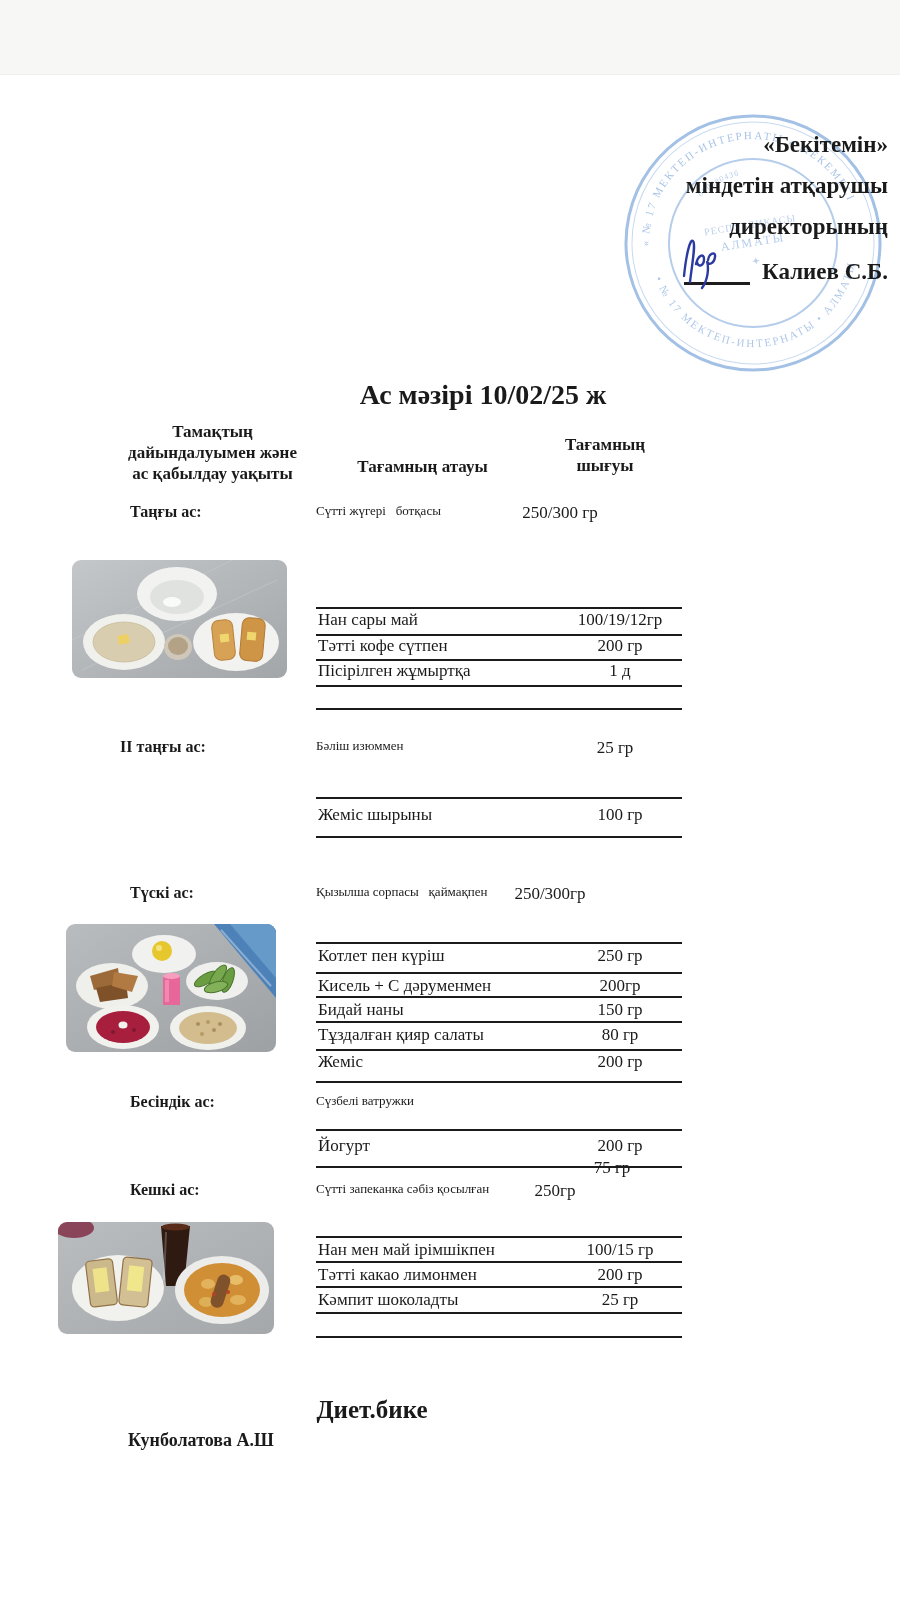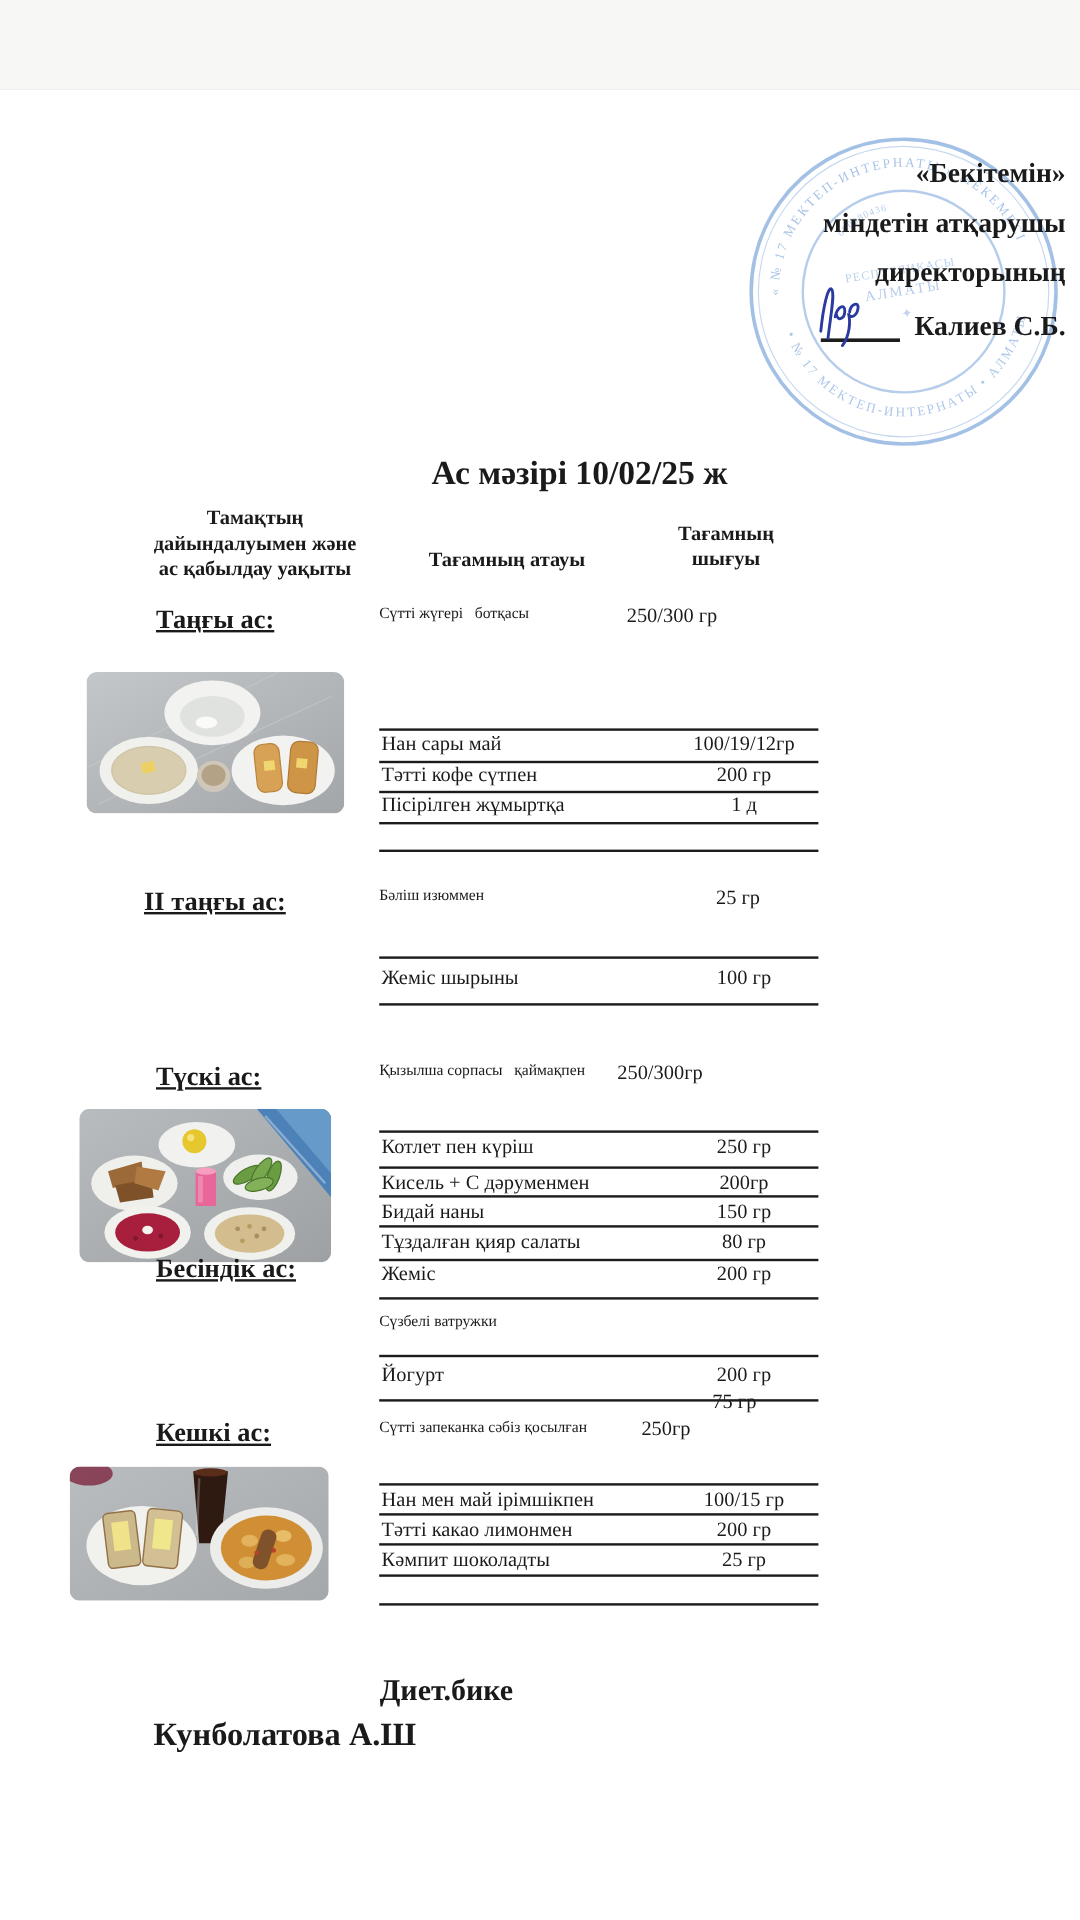--- a/index.html
+++ b/index.html
@@ -18,33 +18,33 @@
     border-bottom:3px solid #1d1d1d; vertical-align:-6px; margin-right:6px; }
   .sig-wrap svg { position:absolute; left:-8px; bottom:-10px; overflow:visible; }
   .stamp { position:absolute; left:612px; top:102px; width:282px; height:282px;
     z-index:1; transform:rotate(-9deg); opacity:.92; }
   
   .title { position:absolute; top:379px; left:183px; width:600px; text-align:center;
     font-weight:bold; font-size:28px;font-family:Liberation Serif, serif; }
   .colhead { position:absolute; font-weight:bold; font-size:17px; line-height:21px;
     text-align:center; white-space:pre-line; }
   
-  .meal { position:absolute; left:130px; font-weight:bold; font-size:22px;text-decoration:underline; }
+  .meal { position:absolute; left:130px; font-weight:bold; font-size:16px; }
   .dish { position:absolute; left:316px; width:272px; font-size:13px; white-space:pre-wrap; }
   .portion { position:absolute; font-size:17px; text-align:center; }
   .row-name { position:absolute; left:318px; width:230px; font-size:17px; }
   .row-val { position:absolute; left:540px; width:160px; text-align:center; font-size:17px; }
   .rule { position:absolute; left:316px; width:366px; height:2px; background:#1b1b1b; }
   
   .photo { position:absolute; border-radius:9px; overflow:hidden; }
   .photo svg { display:block; }
   
   .footer-role { position:absolute; top:1396px; left:292px; width:160px; text-align:center;
     font-weight:bold; font-size:25px; }
-  .footer-name { position:absolute; top:1430px; left:128px; font-weight:bold; font-size:27px; }
+  .footer-name { position:absolute; top:1430px; left:128px; font-weight:bold; font-size:18px; }
 </style>
 </head>
 <body>
 
 <div class="page">
   <div class="scan-band"></div>
 
   <div class="stamp">
     <svg width="282" height="282" viewBox="0 0 282 282">
       <circle cx="141" cy="141" r="127" fill="none" stroke="#79a3d9" stroke-width="3" opacity="0.75"></circle>
@@ -187,21 +187,21 @@
         <ellipse cx="142" cy="104" rx="29" ry="16" fill="#d3bd8e"></ellipse>
         <circle cx="132" cy="100" r="2" fill="#a98f5d"></circle>
         <circle cx="148" cy="106" r="2" fill="#a98f5d"></circle>
         <circle cx="142" cy="98" r="2" fill="#b89a63"></circle>
         <circle cx="154" cy="100" r="2" fill="#a98f5d"></circle>
         <circle cx="136" cy="110" r="2" fill="#b89a63"></circle>
       </g>
     </svg>
   </div>
 
-  <div class="meal" style="top:1044px">Бесіндік ас:</div>
+  <div class="meal" style="top:1093px">Бесіндік ас:</div>
   <div class="dish" style="top:1093px">Сүзбелі ватружки</div>
   <div class="portion" style="top:1158px;left:532px;width:160px">75 гр</div>
 
   <div class="meal" style="top:1181px">Кешкі ас:</div>
   <div class="dish" style="top:1181px">Сүтті запеканка сәбіз қосылған</div>
   <div class="portion" style="top:1181px;left:495px;width:120px">250гр</div>
 
   <div class="photo" style="left:58px;top:1222px">
     <svg width="216" height="112" viewBox="0 0 216 112">
       <defs>

